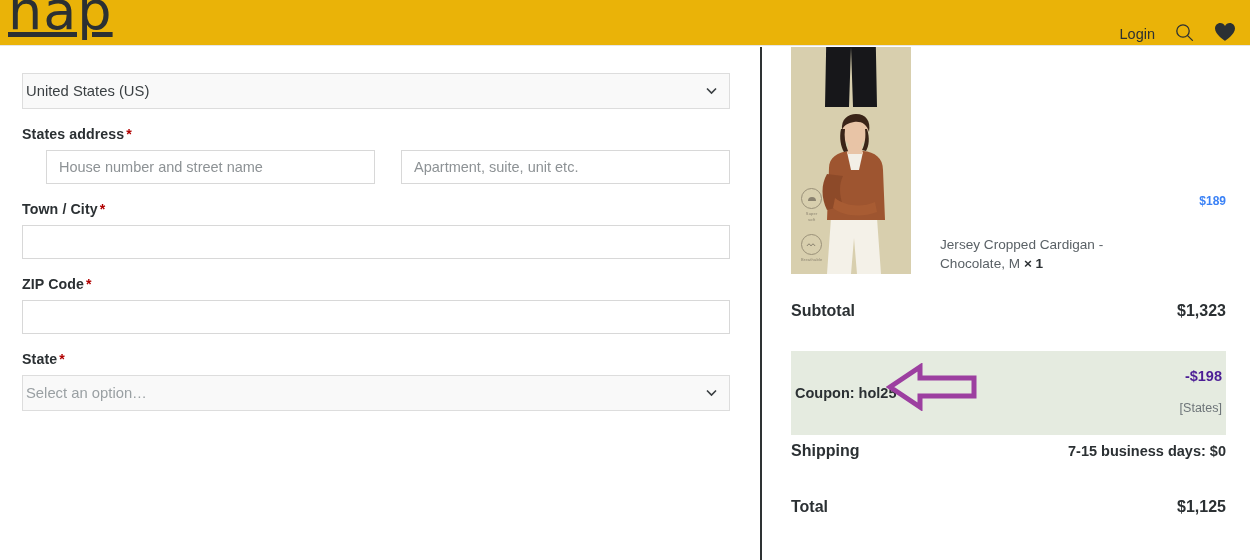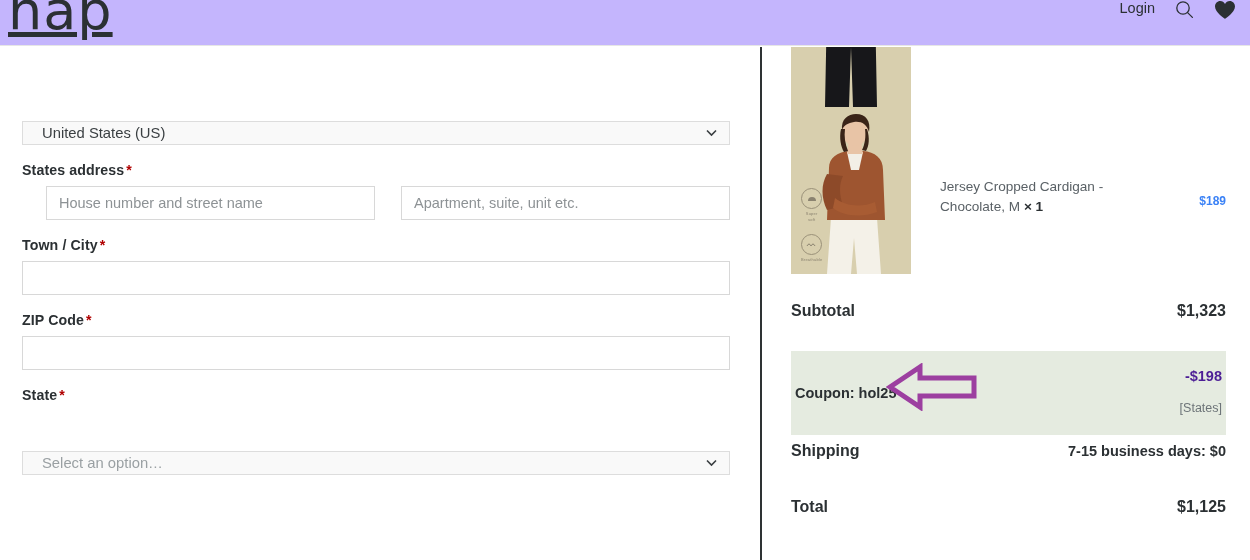--- a/index.html
+++ b/index.html
@@ -9,35 +9,35 @@
     background: #ffffff;
     font-family: "Liberation Sans", sans-serif;
     color: #2b3033;
     overflow: hidden;
     position: relative;
   }
 
   
   .site-header {
     position: absolute; top: 0; left: 0; width: 1250px; height: 46px;
-    background: #c4b5fd;
+    background: #eab308;
     border-bottom: 1px solid #e6e6e6;
     display: flex; align-items: center;
   }
   .brand {
     position: absolute; left: 8px; top: -16px;
     font-size: 54px; line-height: 54px;
     letter-spacing: 1px;
     font-weight: 400;
     color: #2b3033;
     font-family: "DejaVu Sans", sans-serif;
   }
   .header-right {
     position: absolute; right: 14px; top: 0; height: 42px;
-    display: flex; align-items: flex-start; gap: 20px;
+    display: flex; align-items: flex-end; gap: 20px;
   }
   .login-link {
     font-size: 14.5px; color: #2b3033; text-decoration: none;
   }
   .icon-btn { display: flex; align-items: center; justify-content: center; }
 
   
   .form-col {
     position: absolute; left: 0; top: 47px;
     width: 760px; height: 513px;
@@ -54,26 +54,26 @@
   .text-input {
     width: 708px; height: 34px;
     border: 1px solid #d8d8d8; background: #fff;
     font-size: 14.5px; color: #3a3f42;
     padding: 0 12px; outline: none;
     font-family: "Liberation Sans", sans-serif;
   }
   .text-input::placeholder { color: #8d9295; }
 
   .select-box {
-    width: 708px; height: 24px;
+    width: 708px; height: 36px;
     border: 1px solid #ddd; background: #f9f9f9;
     display: flex; align-items: center;
-    padding: 0 12px 0 19px;
+    padding: 0 12px 0 3px;
     font-size: 14.8px; color: #3a3f42;
-    position: relative; cursor: pointer; margin-top: 48px;
+    position: relative; cursor: pointer;
   }
   .select-box.placeholder-state { color: #9aa0a3; }
   .chev {
     position: absolute; right: 12px; top: 50%;
     transform: translateY(-50%);
     width: 11px; height: 7px;
   }
 
   .addr-row { display: flex; gap: 26px; padding-left: 24px; }
   .addr-row .text-input { width: 341px; }
@@ -85,21 +85,21 @@
   }
 
   
   .summary-col {
     position: absolute; left: 762px; top: 47px;
     width: 488px; height: 513px;
     background: #fff; overflow: hidden;
   }
 
   .cart-item {
-    position: absolute; display: flex; align-items: flex-start;
+    position: absolute; display: flex; align-items: flex-end;
   }
   .item-clipped { left: 29px; top: -44px; }
   .item-main    { left: 29px; top: 67px; }
 
   .prod-thumb {
     width: 120px; height: 160px;
     background: #d8cfae;
     position: relative; overflow: hidden; flex: none;
   }
   .prod-thumb .badges {

